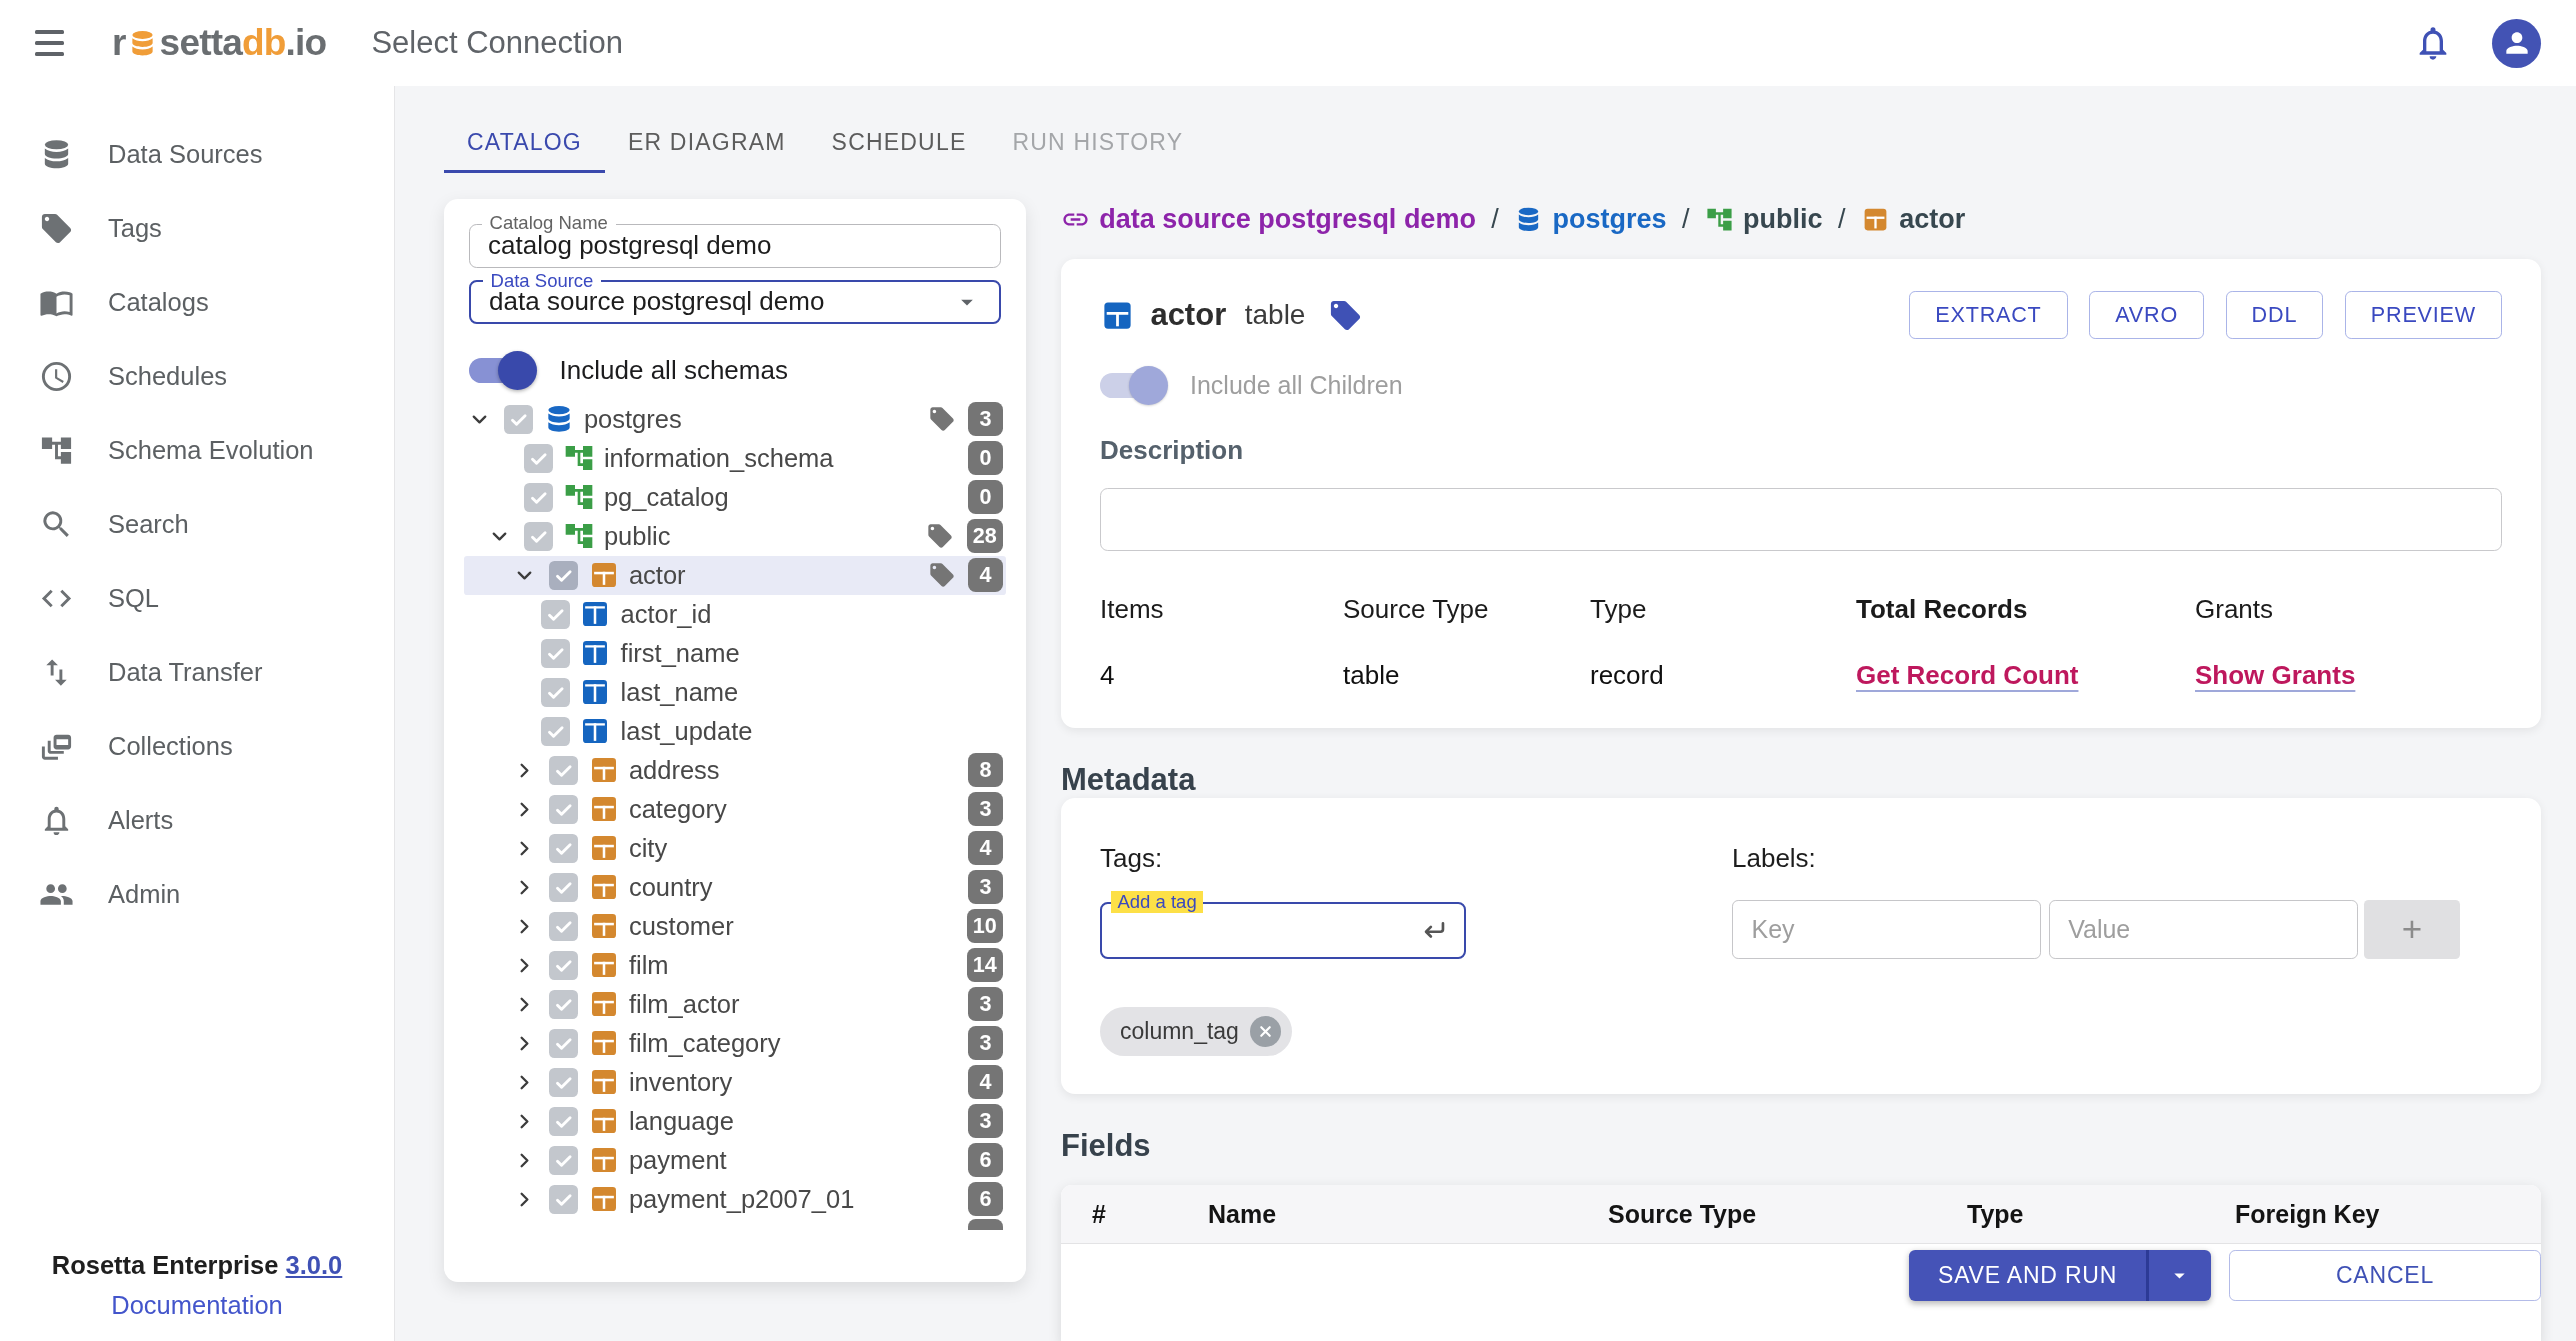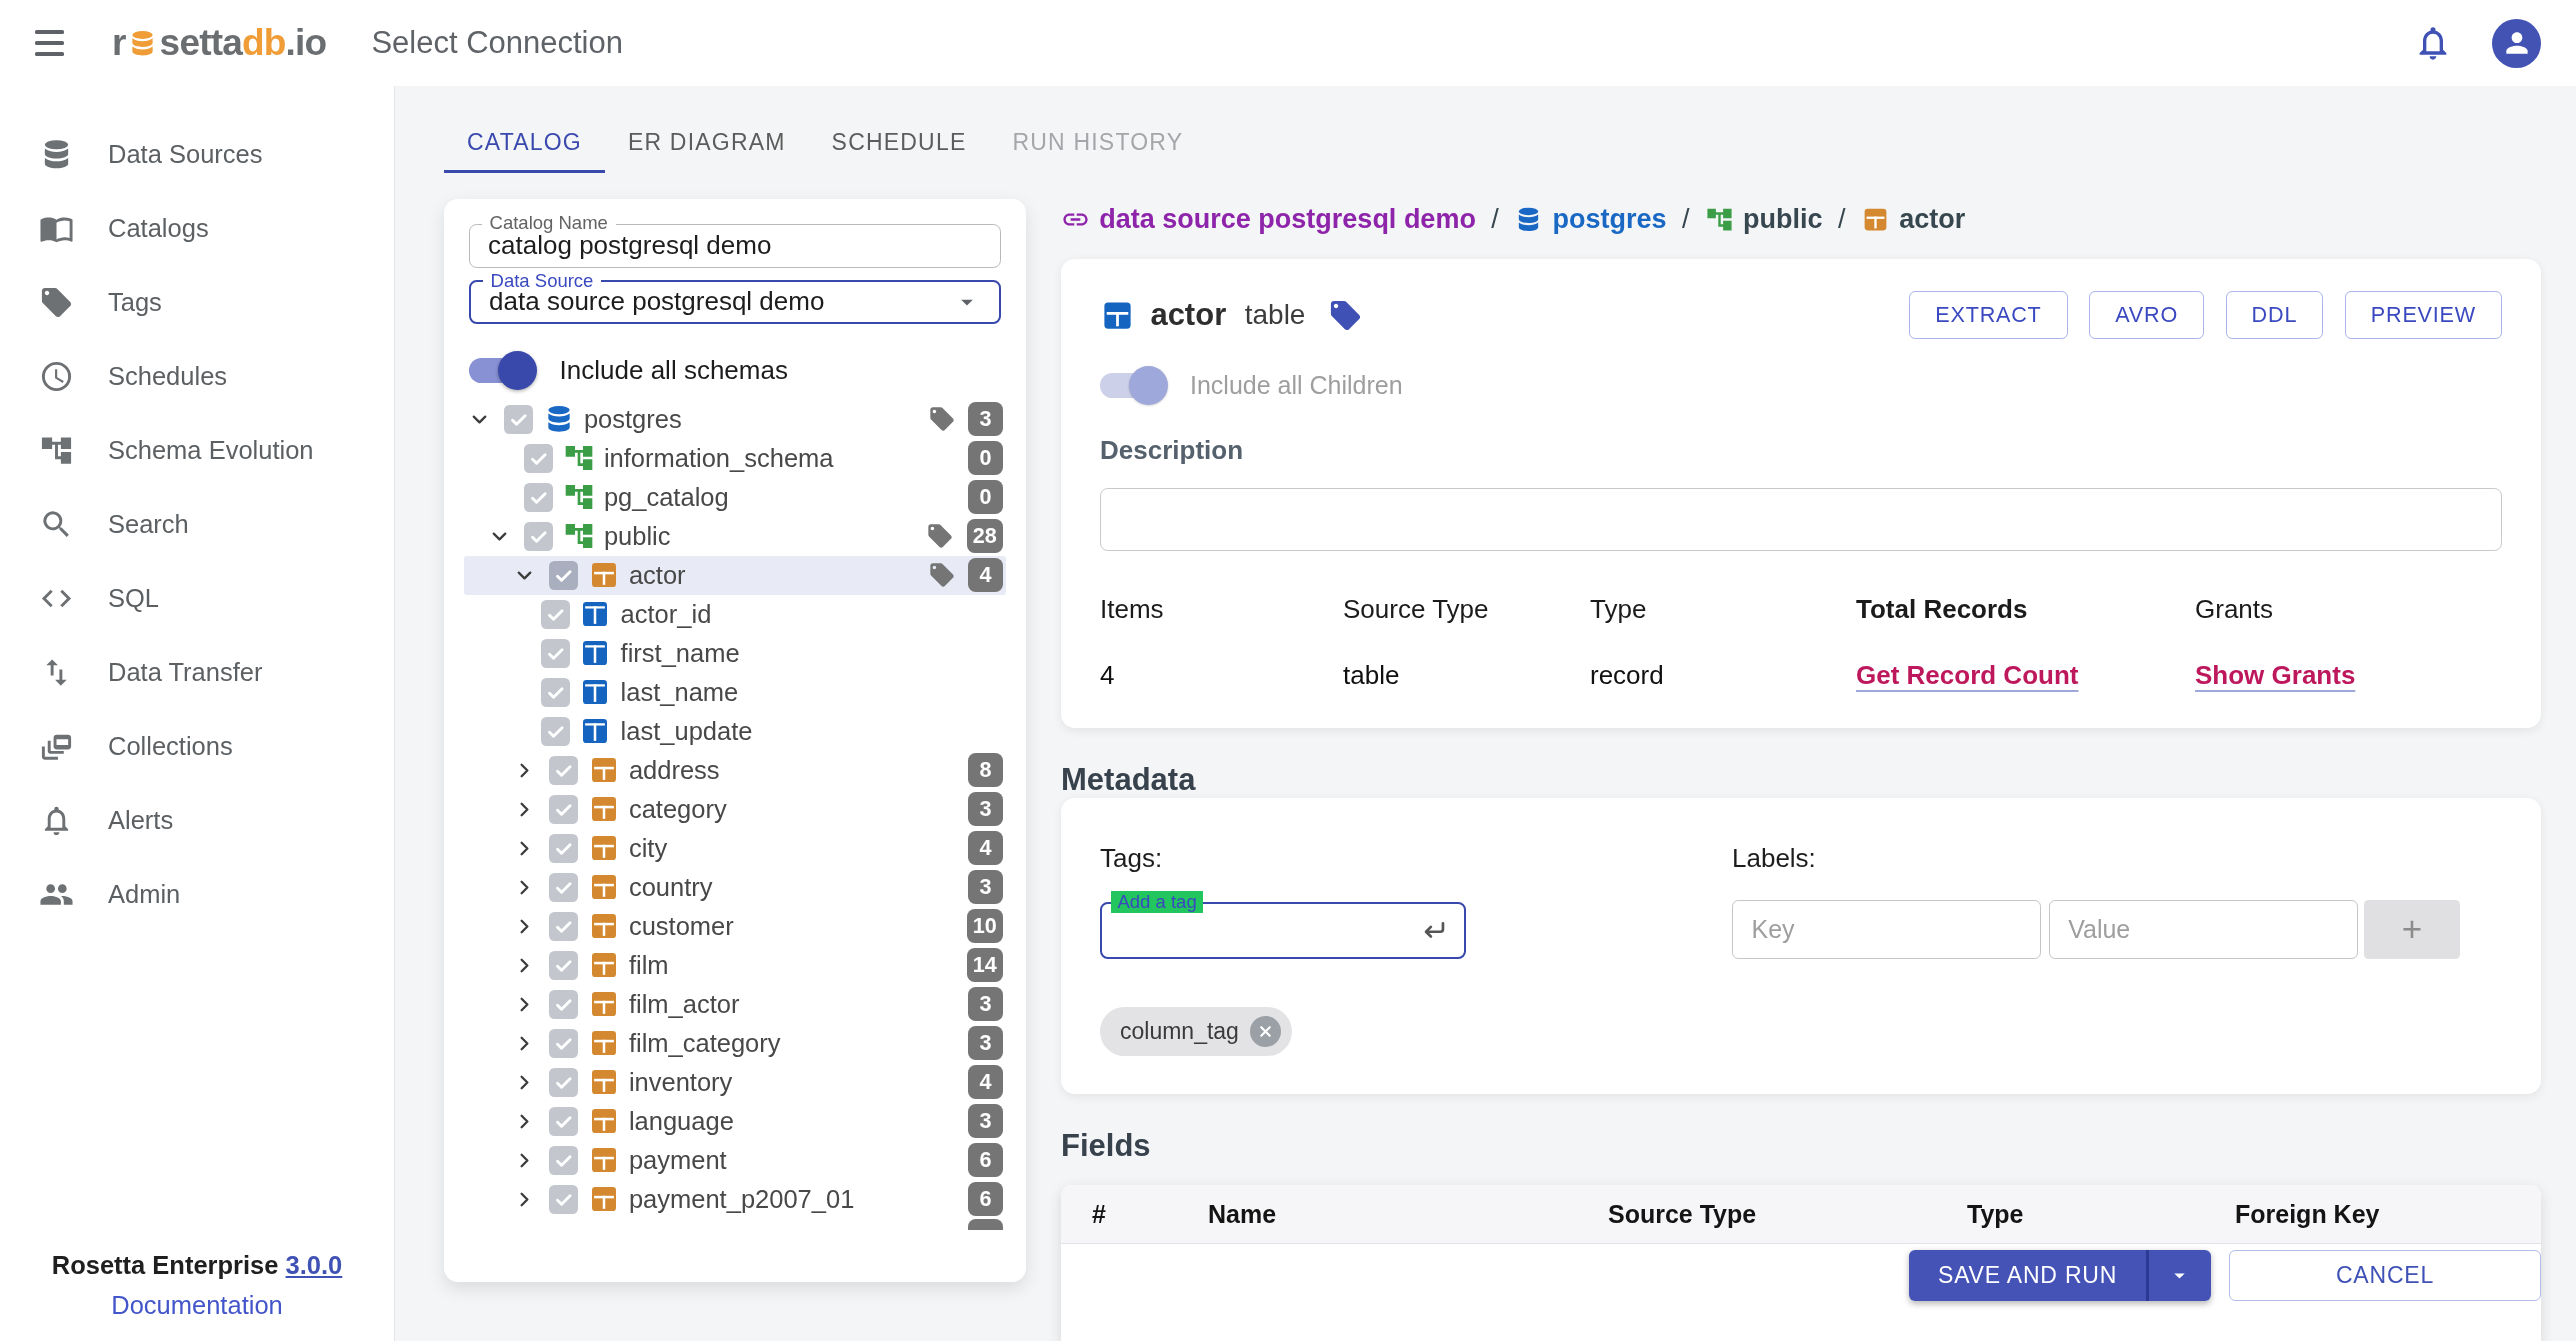--- a/index.html
+++ b/index.html
@@ -118,21 +118,21 @@
   .stat-value { margin-top:35px; font-size:26px; color:#101010; }
   .stat-link { margin-top:35px; font-size:26px; color:#be185d; font-weight:700; text-decoration:underline; text-decoration-color:#9fa8da; text-underline-offset:6.2px; cursor:pointer; }
 
   .section-heading { margin-top:34px; font-size:31px; font-weight:700; color:#37424c; flex:none; }
   .meta-card { background:#fff; border-radius:14px; box-shadow:0 2.3px 9.3px rgba(0,0,0,.07);
                padding:45px 39px; display:flex; height:296px; flex:none; }
   .tags-col { width:586px; flex:none; }
   .meta-label { font-size:26px; color:#1d1d1d; }
   .add-tag-field { margin-top:28px; width:366px; height:57px; border:2.3px solid #3949ab; border-radius:7.7px; position:relative;
                    display:flex; align-items:center; padding:0 15.4px; background:#fff; }
-  .add-tag-field .flabel { position:absolute; top:-12.3px; left:9.3px; font-size:18.5px; color:#3a49c0; background:#22c55e; padding:0 6.2px; white-space:nowrap; }
+  .add-tag-field .flabel { position:absolute; top:-12.3px; left:9.3px; font-size:18.5px; color:#3a49c0; background:#fde047; padding:0 6.2px; white-space:nowrap; }
   .add-tag-field input { flex:1; border:none; outline:none; font-size:25px; font-family:inherit; min-width:0; background:transparent; }
   .return-icon { width:29px; height:29px; color:#555; flex:none; }
   .return-icon svg { width:29px; height:29px; }
   .chip-row { margin-top:48px; display:flex; }
   .chip { height:49px; background:#e3e3e6; border-radius:25px; display:flex; align-items:center; padding:0 10.8px 0 20px; gap:10.8px;
           font-size:23px; color:#3a3a3a; }
   .chip-x { width:31px; height:31px; border-radius:50%; background:#9aa0a6; display:flex; align-items:center; justify-content:center; cursor:pointer; flex:none; }
   .chip-x svg { width:17px; height:17px; color:#fff; }
   .labels-col { margin-left:46px; }
   .labels-row { margin-top:26px; display:flex; align-items:center; }
@@ -277,32 +277,32 @@
         <span class="nico">
             <svg class="ic" viewBox="0 0 46 46" width="35" height="35">
               <use href="#s-db"></use>
             </svg>
           </span>
         <span class="nav-label">Data Sources</span>
       </div>
       <div class="nav-item">
         <span class="nico">
             <svg class="ic" viewBox="0 0 46 46" width="35" height="35">
+              <use href="#s-tag"></use>
+            </svg>
+          </span>
+        <span class="nav-label">Tags</span>
+      </div>
+      <div class="nav-item">
+        <span class="nico">
+            <svg class="ic" viewBox="0 0 46 46" width="35" height="35">
               <use href="#s-book"></use>
             </svg>
           </span>
         <span class="nav-label">Catalogs</span>
-      </div>
-      <div class="nav-item">
-        <span class="nico">
-            <svg class="ic" viewBox="0 0 46 46" width="35" height="35">
-              <use href="#s-tag"></use>
-            </svg>
-          </span>
-        <span class="nav-label">Tags</span>
       </div>
       <div class="nav-item">
         <span class="nico">
             <svg class="ic" viewBox="0 0 46 46" width="35" height="35">
               <use href="#s-clock"></use>
             </svg>
           </span>
         <span class="nav-label">Schedules</span>
       </div>
       <div class="nav-item">

